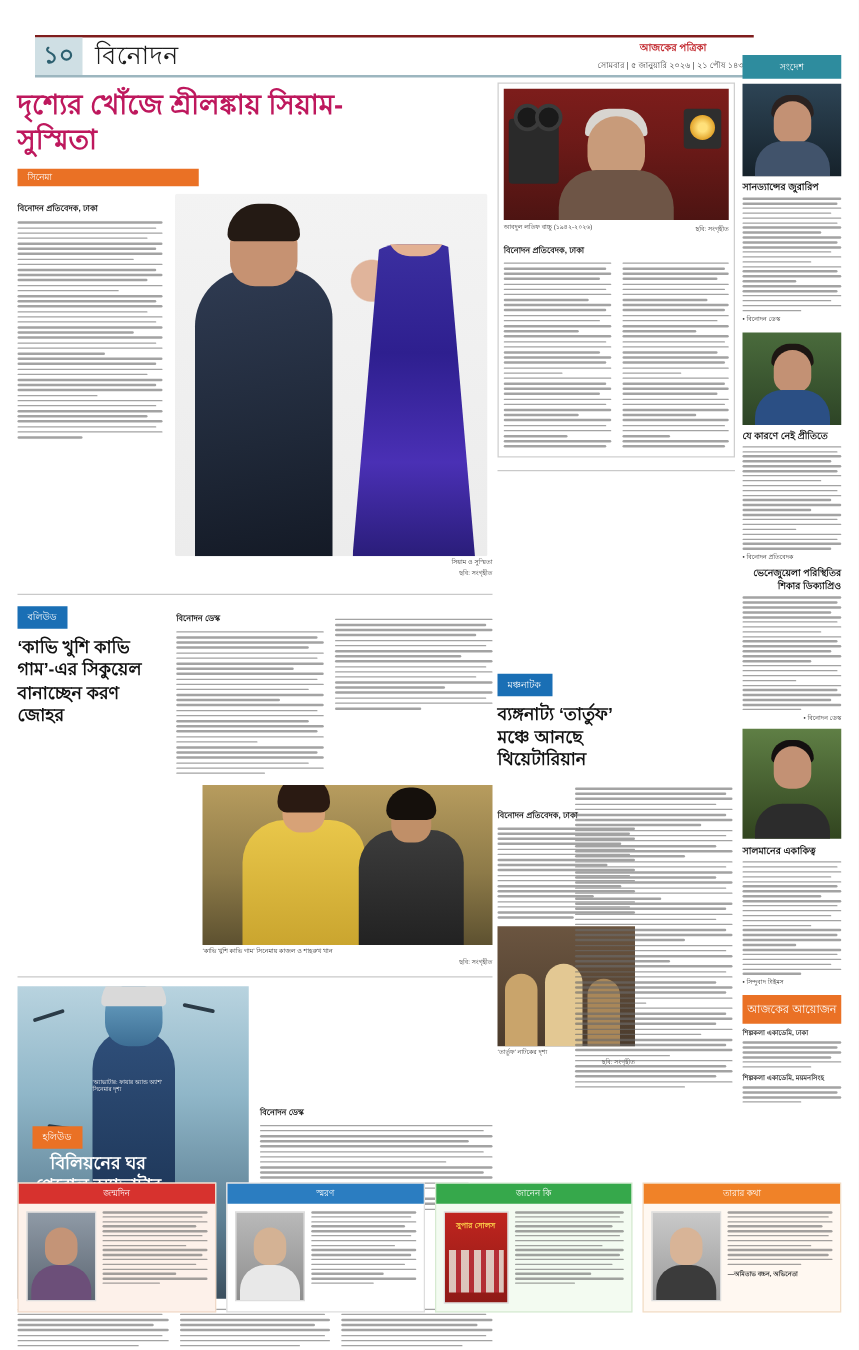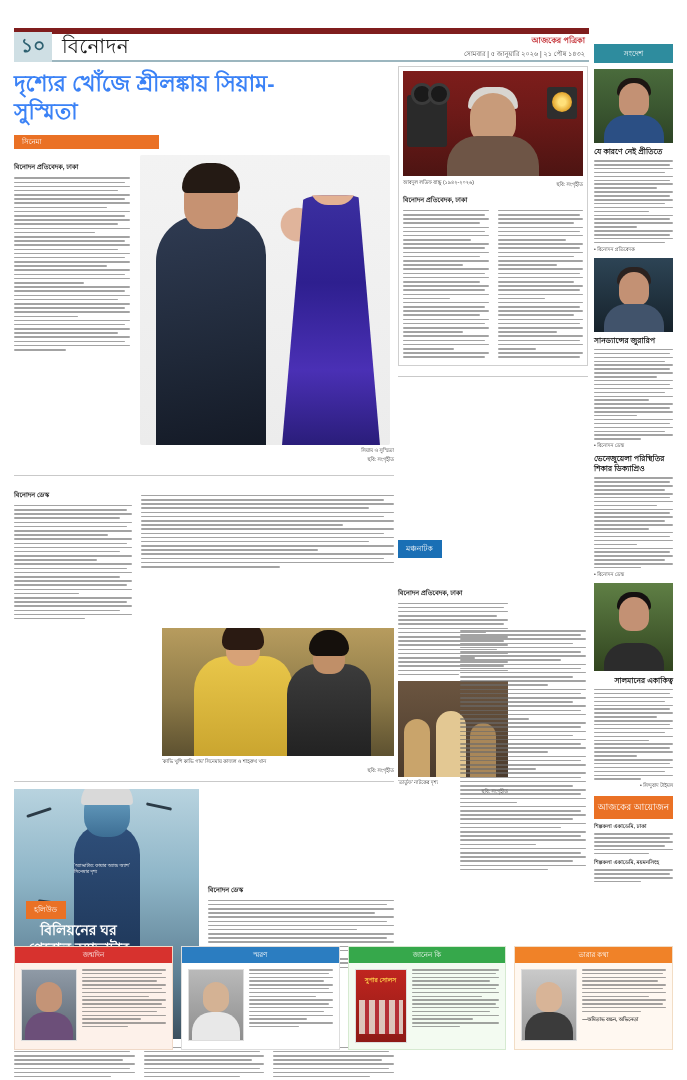--- a/index.html
+++ b/index.html
@@ -5,37 +5,37 @@
   * { margin:0; padding:0; box-sizing:border-box; }
   html,body { background:#d8d8d8; }
   body {
     font-family:"Liberation Sans", sans-serif;
     width:687px; height:1080px; position:relative; overflow:hidden;
     background:#ffffff;
   }
   .page { width:687px; height:1080px; background:#fff; position:relative; padding:0; }
 
   
-  .masthead { position:absolute; left:14px; top:28px; width:575px; height:34px;
-              border-top:6px solid #7f1d1d; border-bottom:2px solid #9cb6bf;
+  .masthead { position:absolute; left:28px; top:28px; width:575px; height:34px;
+              border-top:2px solid #7f1d1d; border-bottom:2px solid #9cb6bf;
               display:flex; align-items:center; }
   .pageno { width:38px; height:30px; background:#cfdfe4; color:#2d6070;
             font-size:19px; display:flex; align-items:center; justify-content:center; font-weight:bold; }
   .section-name { font-size:20px; color:#1d1d1d; margin-left:10px; letter-spacing:.5px; }
   .mast-right { margin-left:auto; text-align:right; padding-right:4px; }
-  .mast-paper { font-size:8px; color:#c1272d; font-weight:bold; }
+  .mast-paper { font-size:8px; color:#c1272d; font-weight:bold;text-align:center; }
   .mast-date { font-size:6.5px; color:#444; margin-top:2px; }
 
   
   .col-main { position:absolute; left:14px; top:70px; width:380px; }
   .col-mid  { position:absolute; left:398px; top:66px; width:190px; }
   .sidebar  { position:absolute; left:594px; top:44px; width:79px; }
 
   
-  .lead-headline { color:#3b82f6; font-size:22px; line-height:1.28; font-weight:bold; width:270px; }
+  .lead-headline { color:#be185d; font-size:22px; line-height:1.28; font-weight:bold; width:270px; }
   .tag { display:inline-block; color:#fff; font-size:7.5px; padding:3px 9px 3px 8px; position:relative; }
   .tag.orange{ background:#ea7125; }
   .tag.blue  { background:#1a6fb5; }
   .tag-wrap { margin-top:9px; width:145px; height:14px; background:#ea7125; display:flex; align-items:center; }
   .tag-wrap span { color:#fff; font-size:7px; padding-left:8px; }
 
   .byline { font-size:6.5px; font-weight:bold; color:#111; margin:7px 0 4px; }
   .body-col { font-size:5.4px; line-height:1.52; color:#333; text-align:justify; }
 
   
@@ -250,20 +250,24 @@
         </div>
         <div class="cap">সিয়াম ও সুস্মিতা</div>
         <div class="cap">ছবি: সংগৃহীত</div>
       </div>
     </div>
 
     <div class="rule" style="margin-top:12px;"></div>
 
     <div style="display:flex; gap:9px;">
       <div style="width:118px;">
+        <div class="tag blue">বলিউড</div>
+        <div class="hl-blk" style="margin-top:5px;">‘কাভি খুশি কাভি গাম’-এর সিকুয়েল বানাচ্ছেন করণ জোহর</div>
+      </div>
+      <div style="width:118px;">
         <div class="byline">বিনোদন ডেস্ক</div>
         <div class="body-col">
           <span class="txt s100"></span>
             <span class="txt s96"></span>
             <span class="txt s100"></span>
           <span class="txt s90"></span>
             <span class="txt s100"></span>
             <span class="txt s96"></span>
           <span class="txt s100"></span>
             <span class="txt s80"></span>
@@ -498,20 +502,21 @@
             <span class="txt s100"></span>
             <span class="txt s96"></span>
         </div>
       </div>
     </div>
 
     <div class="rule" style="margin-top:10px;"></div>
 
     <div style="margin-top:160px;">
       <div class="tag blue">মঞ্চনাটক</div>
+      <div class="hl-blk" style="margin-top:5px; width:110px;">ব্যঙ্গনাট্য ‘তার্তুফ’ মঞ্চে আনছে থিয়েটারিয়ান</div>
       <div class="byline" style="margin-top:30px;">বিনোদন প্রতিবেদক, ঢাকা</div>
       <div class="body-col" style="width:110px;">
         <span class="txt s100"></span>
           <span class="txt s96"></span>
           <span class="txt s100"></span>
         <span class="txt s90"></span>
           <span class="txt s100"></span>
           <span class="txt s96"></span>
         <span class="txt s100"></span>
           <span class="txt s80"></span>
@@ -597,20 +602,56 @@
       <span class="txt s100"></span>
         <span class="txt s90"></span>
         <span class="txt s100"></span>
       <span class="txt s70"></span>
     </div>
   </div>
 
   <div class="sidebar">
     <div class="sb-band">সংদেশ</div>
 
+    <div>
+      <div class="sb-portrait">
+        <div class="hr"></div>
+          <div class="h"></div>
+          <div class="b"></div>
+      </div>
+      <div class="sb-title">সানড্যান্সের জুরারিপ</div>
+      <div class="sb-body body-col">
+        <span class="txt s100"></span>
+          <span class="txt s96"></span>
+          <span class="txt s100"></span>
+        <span class="txt s90"></span>
+          <span class="txt s100"></span>
+          <span class="txt s96"></span>
+        <span class="txt s100"></span>
+          <span class="txt s80"></span>
+          <span class="txt s100"></span>
+        <span class="txt s96"></span>
+          <span class="txt s100"></span>
+          <span class="txt s90"></span>
+        <span class="txt s100"></span>
+          <span class="txt s70"></span>
+          <span class="txt s100"></span>
+        <span class="txt s96"></span>
+          <span class="txt s100"></span>
+          <span class="txt s55"></span>
+        <span class="txt s100"></span>
+          <span class="txt s96"></span>
+          <span class="txt s100"></span>
+        <span class="txt s90"></span>
+          <span class="txt s100"></span>
+          <span class="txt s60"></span>
+      </div>
+      <div class="sb-credit">• বিনোদন ডেস্ক</div>
+    </div>
+
     <div style="margin-top:6px;">
       <div class="sb-portrait" style="background:linear-gradient(180deg,#4a6b3c 0%,#2d4426 100%);">
         <div class="hr" style="background:#1d1613;"></div>
           <div class="h"></div>
         <div class="b" style="background:#2b4f84;"></div>
       </div>
       <div class="sb-title">যে কারণে নেই প্রীতিতে</div>
       <div class="sb-body body-col">
         <span class="txt s100"></span>
           <span class="txt s96"></span>
@@ -631,57 +672,21 @@
           <span class="txt s100"></span>
           <span class="txt s55"></span>
         <span class="txt s100"></span>
           <span class="txt s96"></span>
           <span class="txt s100"></span>
         <span class="txt s90"></span>
       </div>
       <div class="sb-credit">• বিনোদন প্রতিবেদক</div>
     </div>
 
-    <div>
-      <div class="sb-portrait">
-        <div class="hr"></div>
-          <div class="h"></div>
-          <div class="b"></div>
-      </div>
-      <div class="sb-title">সানড্যান্সের জুরারিপ</div>
-      <div class="sb-body body-col">
-        <span class="txt s100"></span>
-          <span class="txt s96"></span>
-          <span class="txt s100"></span>
-        <span class="txt s90"></span>
-          <span class="txt s100"></span>
-          <span class="txt s96"></span>
-        <span class="txt s100"></span>
-          <span class="txt s80"></span>
-          <span class="txt s100"></span>
-        <span class="txt s96"></span>
-          <span class="txt s100"></span>
-          <span class="txt s90"></span>
-        <span class="txt s100"></span>
-          <span class="txt s70"></span>
-          <span class="txt s100"></span>
-        <span class="txt s96"></span>
-          <span class="txt s100"></span>
-          <span class="txt s55"></span>
-        <span class="txt s100"></span>
-          <span class="txt s96"></span>
-          <span class="txt s100"></span>
-        <span class="txt s90"></span>
-          <span class="txt s100"></span>
-          <span class="txt s60"></span>
-      </div>
-      <div class="sb-credit">• বিনোদন ডেস্ক</div>
-    </div>
-
-    <div style="margin-top:2px;">
+    <div style="margin-top:2px;text-align:right;">
       <div class="sb-title">ভেনেজুয়েলা পরিস্থিতির শিকার ডিক্যাপ্রিও</div>
       <div class="sb-body body-col">
         <span class="txt s100"></span>
           <span class="txt s96"></span>
           <span class="txt s100"></span>
         <span class="txt s90"></span>
           <span class="txt s100"></span>
           <span class="txt s96"></span>
         <span class="txt s100"></span>
           <span class="txt s80"></span>
@@ -703,21 +708,21 @@
           <span class="txt s60"></span>
       </div>
       <div class="sb-credit">• বিনোদন ডেস্ক</div>
       <div class="sb-portrait" style="height:88px; background:linear-gradient(180deg,#5f7f45 0%,#31441f 100%);">
         <div class="hr" style="background:#141010;"></div>
           <div class="h"></div>
         <div class="b" style="background:#2c2c2c;"></div>
       </div>
     </div>
 
-    <div style="margin-top:5px;text-align:right;">
+    <div style="margin-top:5px;">
       <div class="sb-title">সালমানের একাকিত্ব</div>
       <div class="sb-body body-col">
         <span class="txt s100"></span>
           <span class="txt s96"></span>
           <span class="txt s100"></span>
         <span class="txt s90"></span>
           <span class="txt s100"></span>
           <span class="txt s96"></span>
         <span class="txt s100"></span>
           <span class="txt s80"></span>

